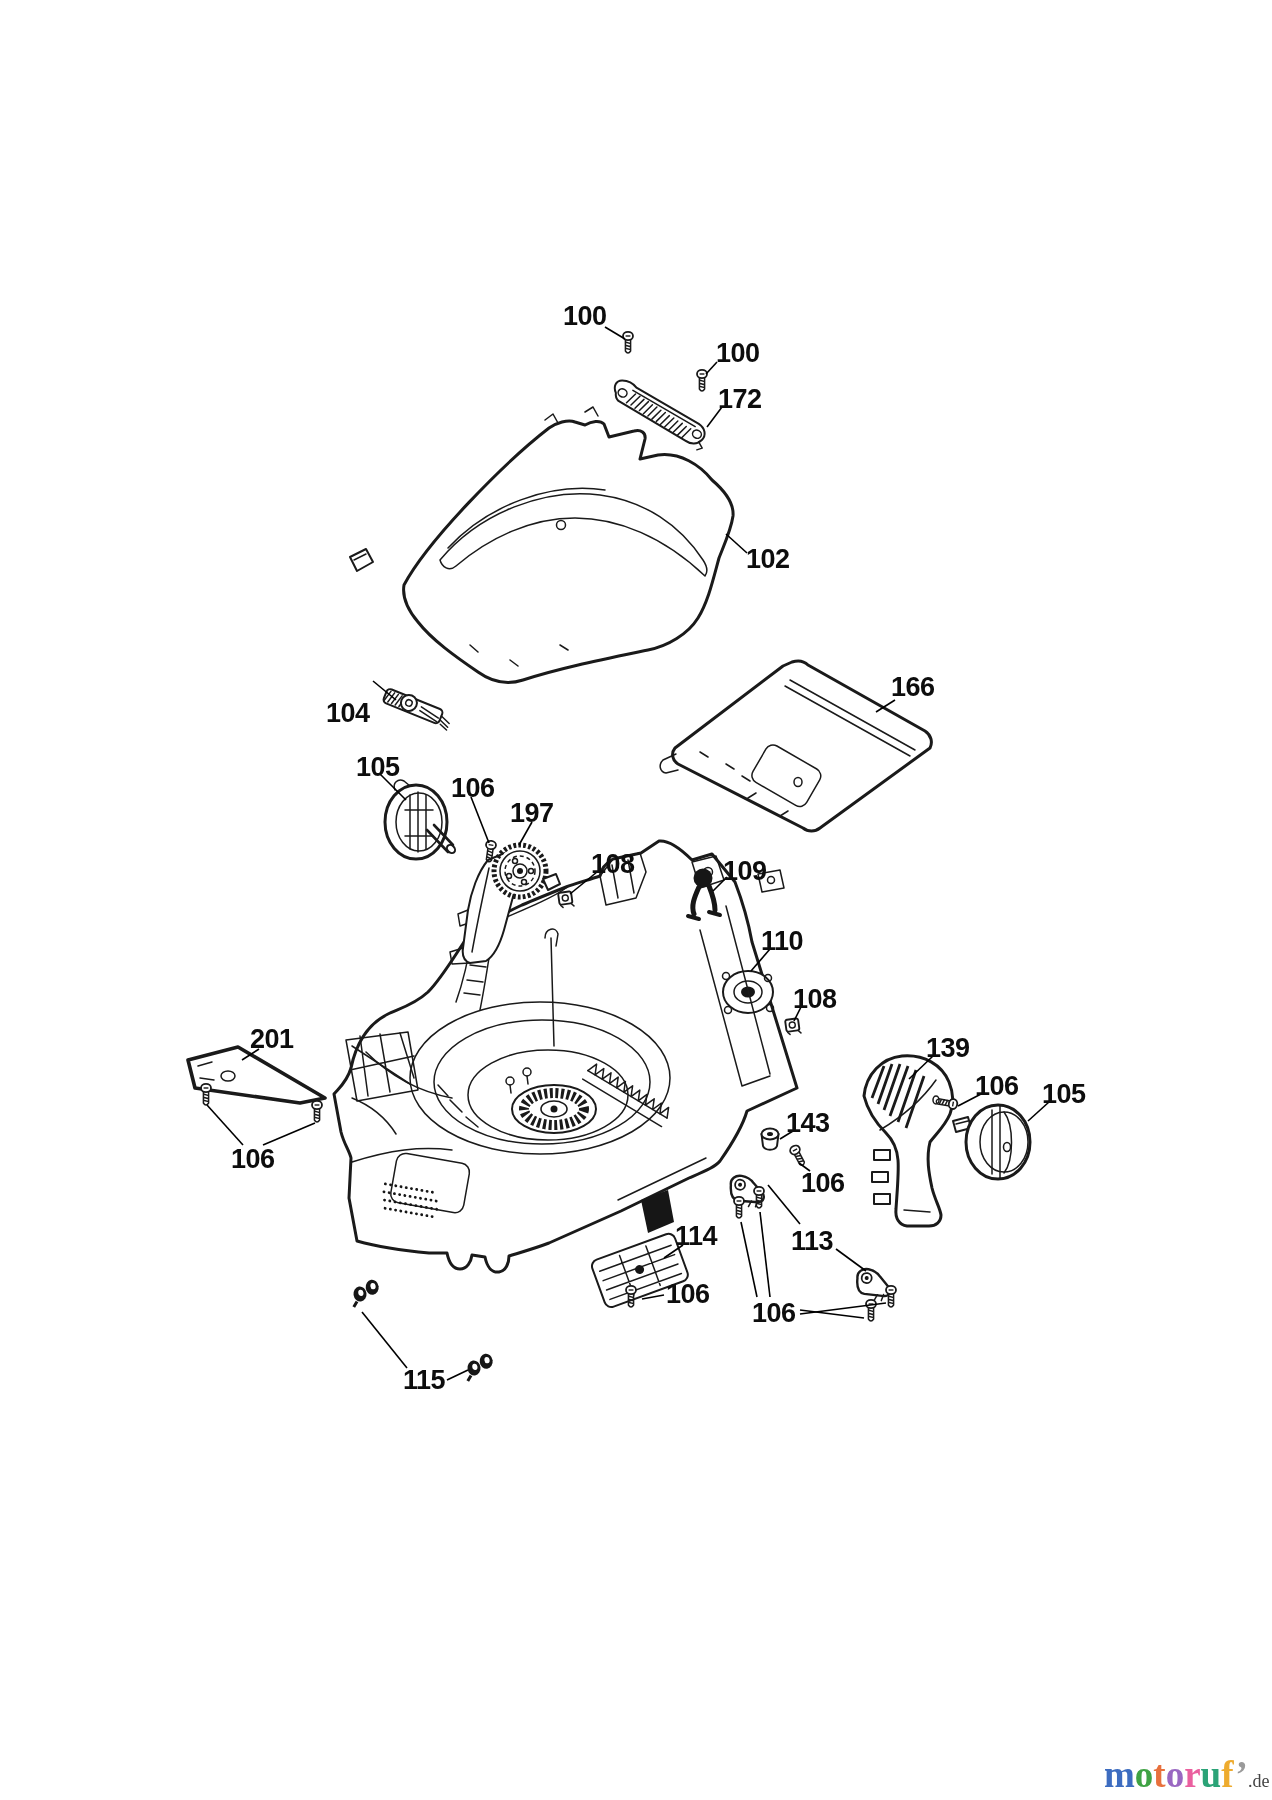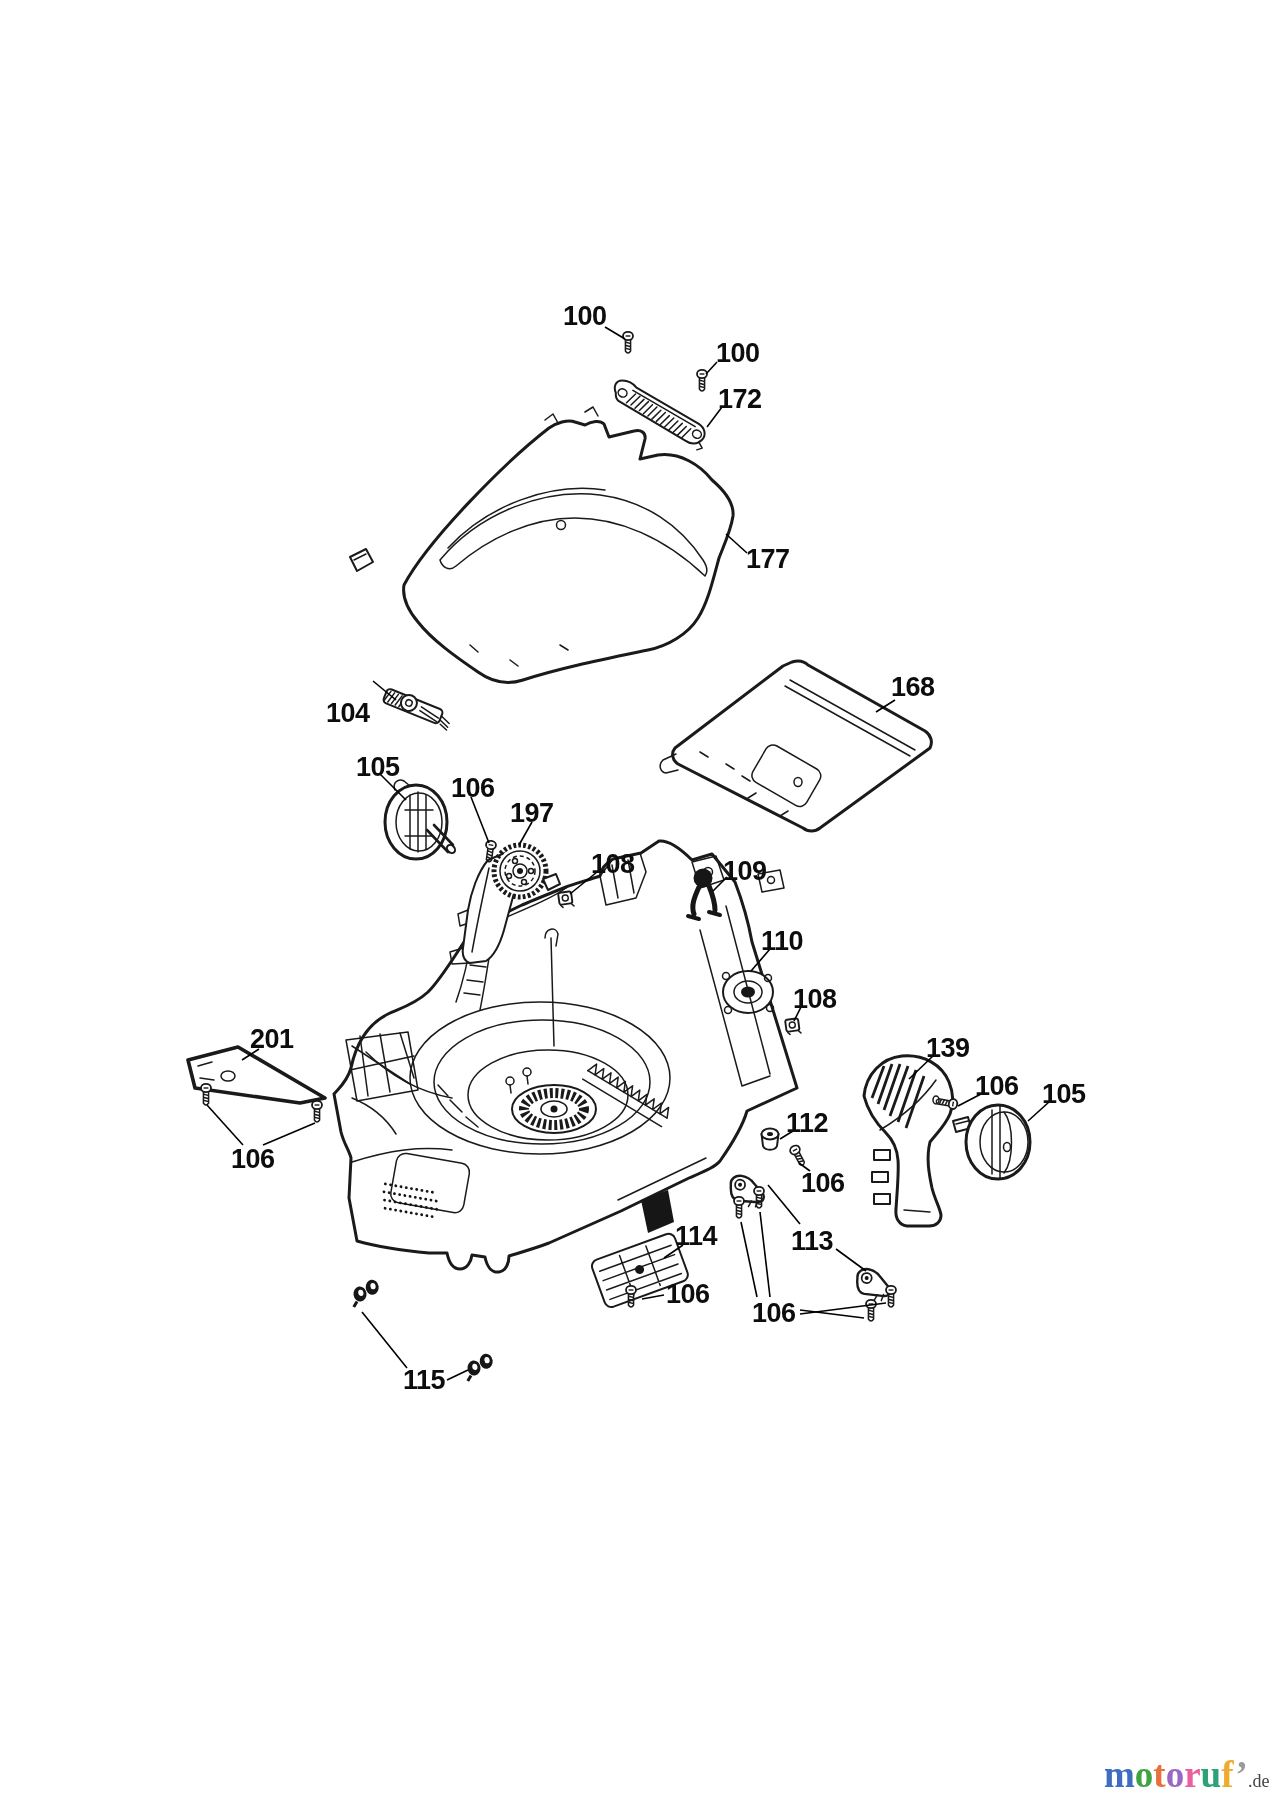--- a/index.html
+++ b/index.html
@@ -283,36 +283,36 @@
     <line class="lead" x1="800" y1="1310" x2="864" y2="1318"></line>
     <line class="lead" x1="800" y1="1314" x2="886" y2="1303"></line>
     <line class="lead" x1="407" y1="1368" x2="362" y2="1312"></line>
     <line class="lead" x1="447" y1="1380" x2="468" y2="1370"></line>
   </g>
 </svg>
 
   <div class="part-label" style="left:563px;top:303px">100</div>
   <div class="part-label" style="left:716px;top:340px">100</div>
   <div class="part-label" style="left:718px;top:386px">172</div>
-  <div class="part-label" style="left:746px;top:546px">177</div>
-  <div class="part-label" style="left:891px;top:674px">168</div>
+  <div class="part-label" style="left:746px;top:546px">102</div>
+  <div class="part-label" style="left:891px;top:674px">166</div>
   <div class="part-label" style="left:326px;top:700px">104</div>
   <div class="part-label" style="left:356px;top:754px">105</div>
   <div class="part-label" style="left:451px;top:775px">106</div>
   <div class="part-label" style="left:510px;top:800px">197</div>
   <div class="part-label" style="left:591px;top:851px">108</div>
   <div class="part-label" style="left:723px;top:858px">109</div>
   <div class="part-label" style="left:761px;top:928px">110</div>
   <div class="part-label" style="left:793px;top:986px">108</div>
   <div class="part-label" style="left:926px;top:1035px">139</div>
   <div class="part-label" style="left:975px;top:1073px">106</div>
   <div class="part-label" style="left:1042px;top:1081px">105</div>
   <div class="part-label" style="left:250px;top:1026px">201</div>
   <div class="part-label" style="left:231px;top:1146px">106</div>
-  <div class="part-label" style="left:786px;top:1110px">112</div>
+  <div class="part-label" style="left:786px;top:1110px">143</div>
   <div class="part-label" style="left:801px;top:1170px">106</div>
   <div class="part-label" style="left:791px;top:1228px">113</div>
   <div class="part-label" style="left:675px;top:1223px">114</div>
   <div class="part-label" style="left:666px;top:1281px">106</div>
   <div class="part-label" style="left:752px;top:1300px">106</div>
   <div class="part-label" style="left:403px;top:1367px">115</div>
 
   <div class="logo">
     <span><span style="color: rgb(61, 108, 192);">m</span><span style="color: rgb(63, 162, 67);">o</span><span style="color: rgb(232, 112, 60);">t</span><span style="color: rgb(154, 103, 194);">o</span><span style="color: rgb(234, 95, 159);">r</span><span style="color: rgb(43, 163, 119);">u</span><span style="color: rgb(238, 171, 46);">f</span><span style="color: rgb(154, 154, 154);">’</span></span><span class="logo-suffix" style="color: rgb(68, 68, 68);">.de</span>
   </div>

